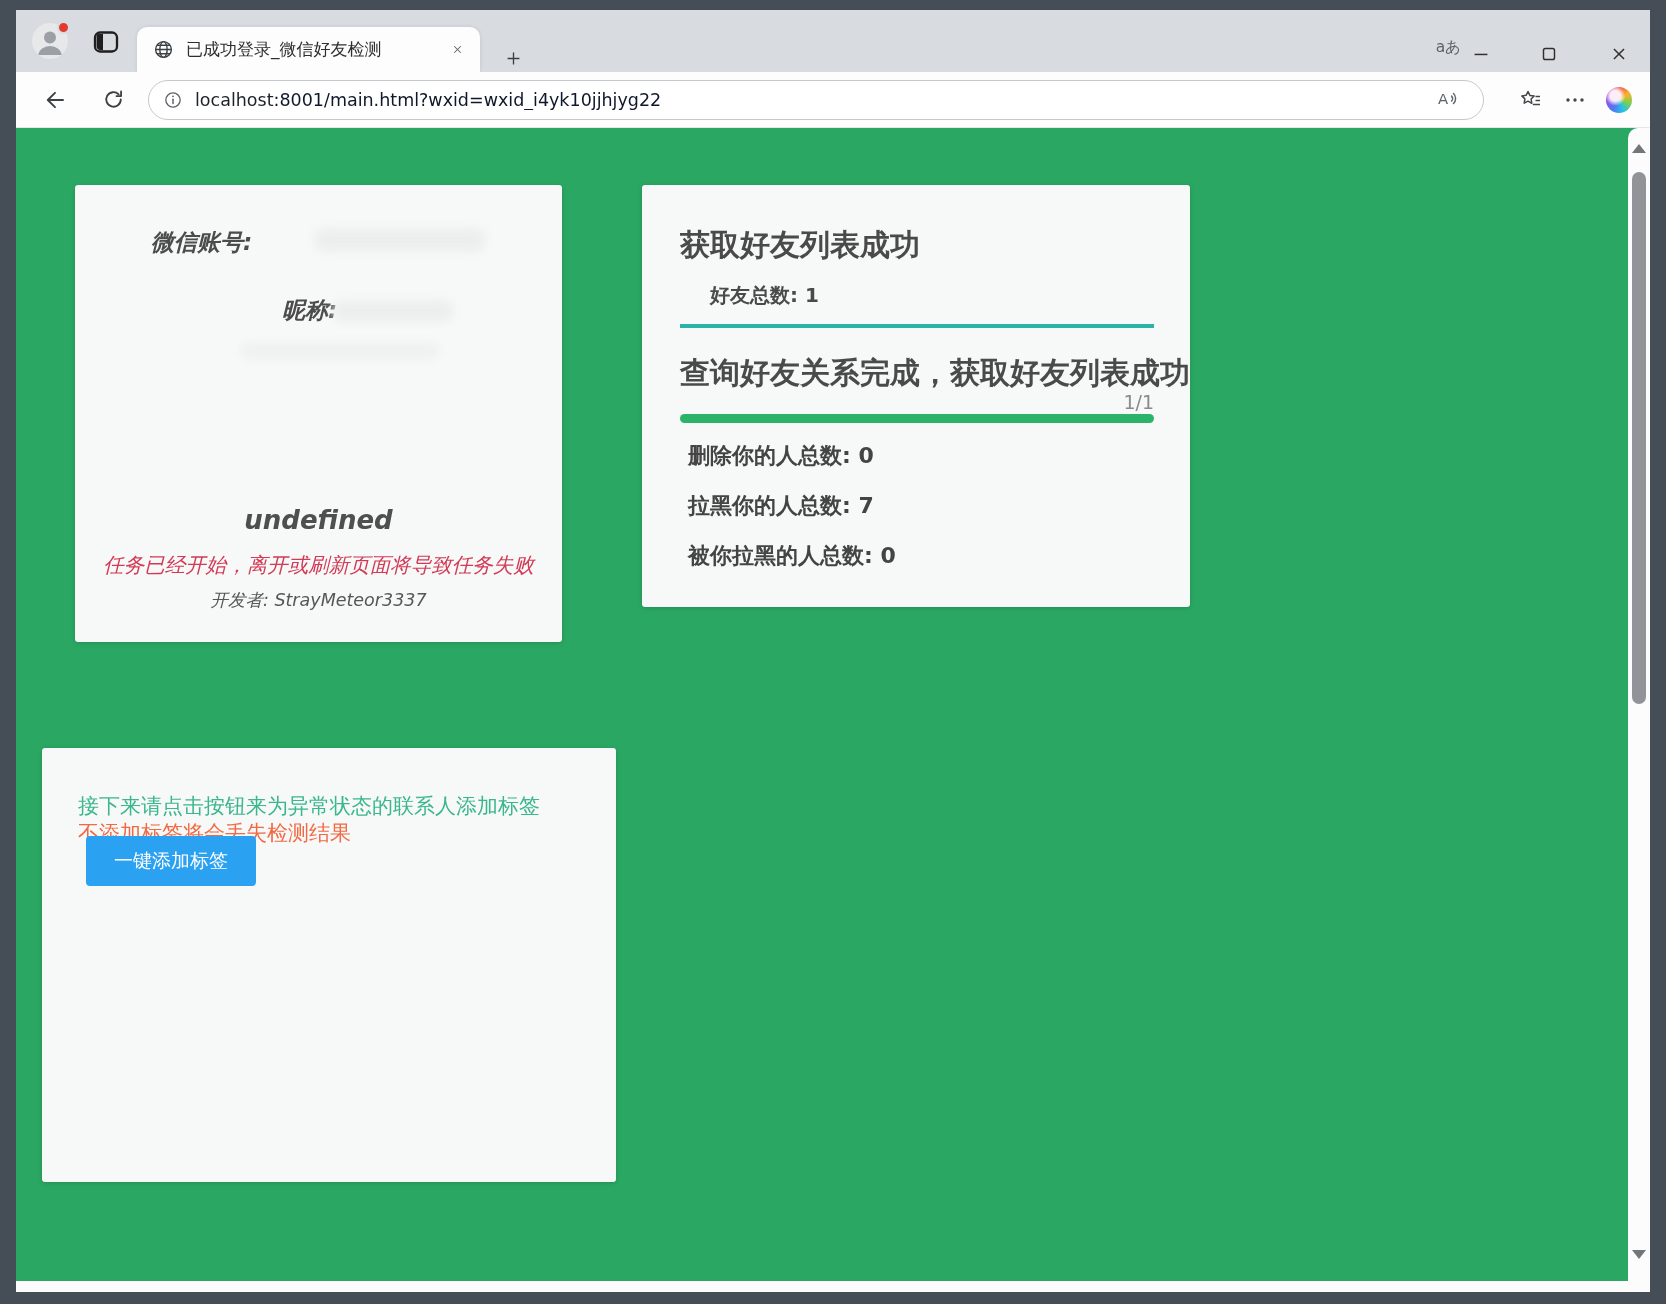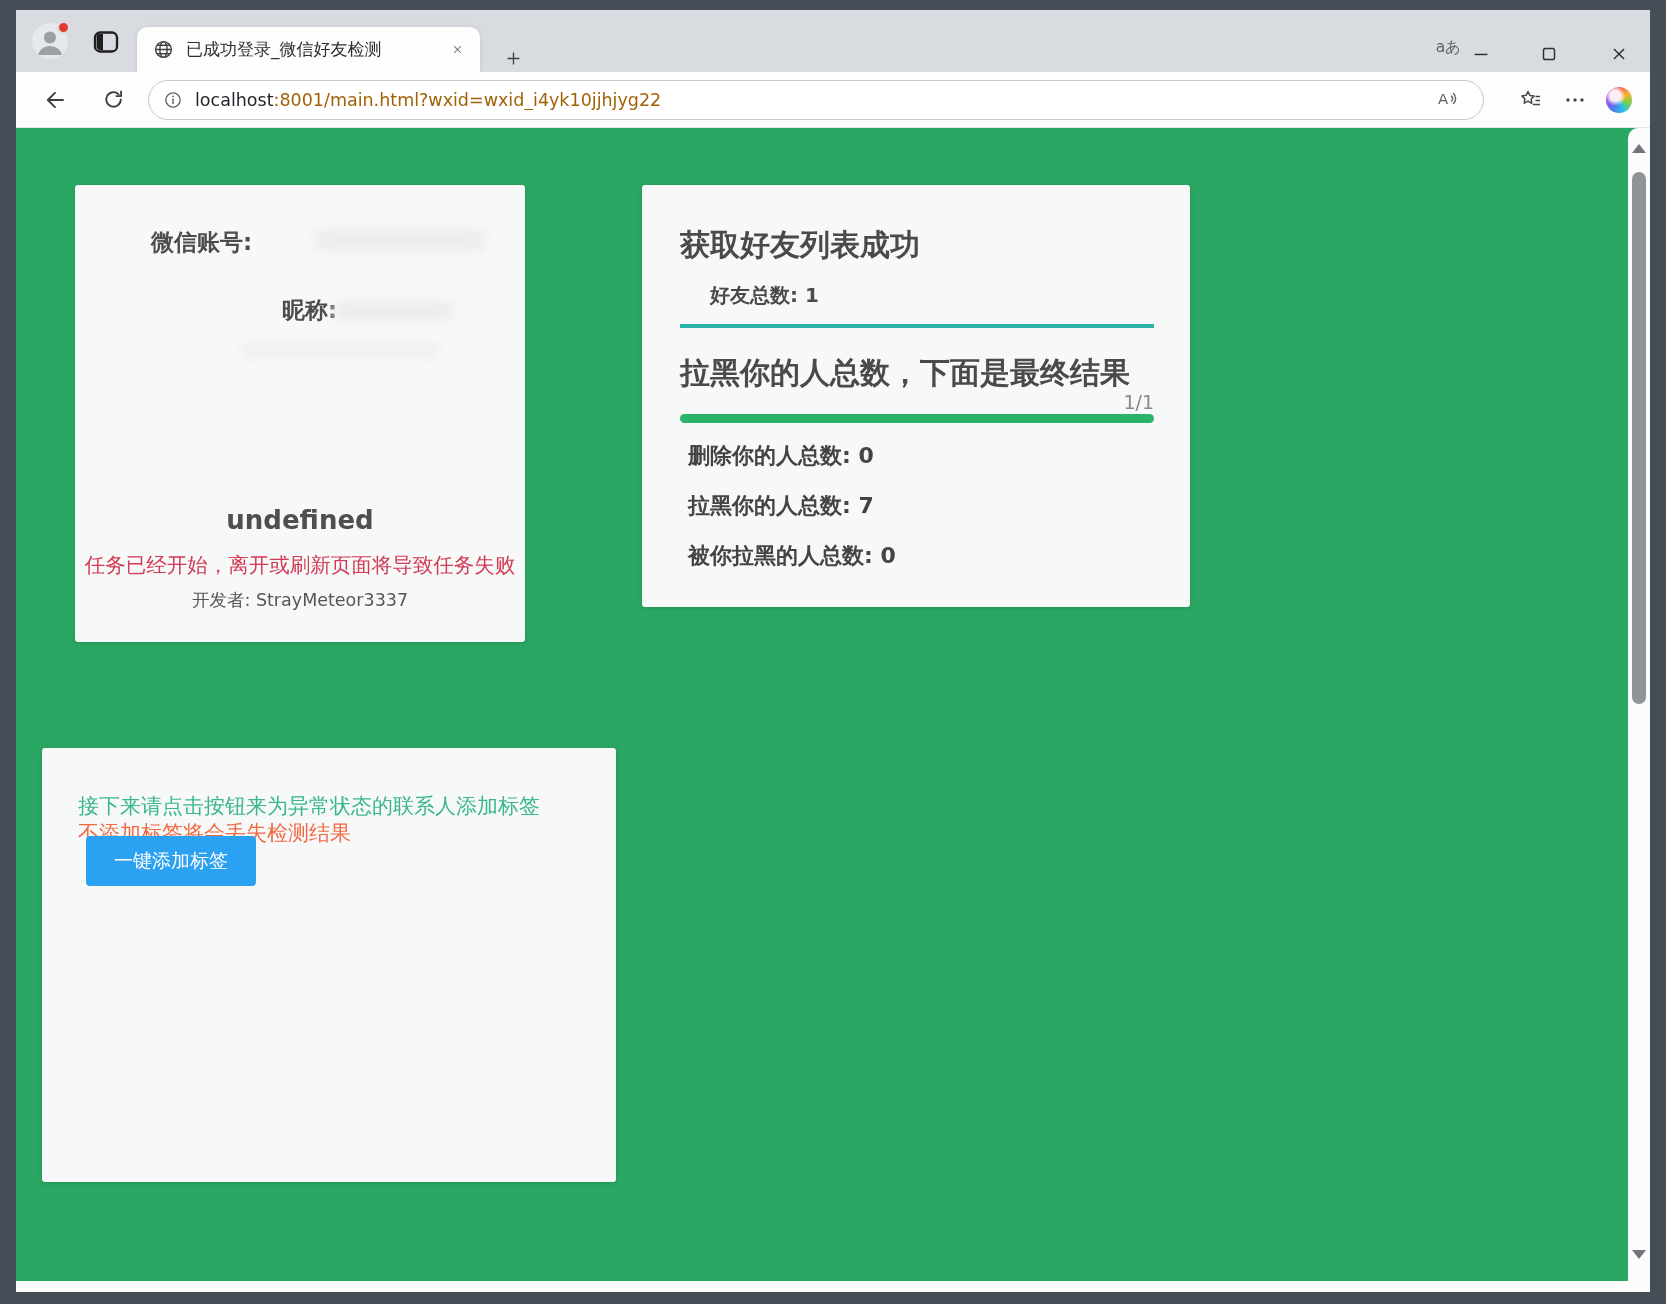--- a/index.html
+++ b/index.html
@@ -24,34 +24,34 @@
 
   
   .toolbar{position:absolute;left:16px;top:72px;width:1634px;height:56px;background:#fdfdfe;
            display:flex;align-items:center;padding:0 14px 0 22px;border-bottom:1px solid #e6e7e9;}
   .nav-btn{width:34px;height:34px;display:flex;align-items:center;justify-content:center;border-radius:6px;flex:0 0 auto;}
   .nav-btn.back{margin-right:24px;} .nav-btn.refresh{margin-right:18px;}
   .url-pill{flex:1;height:40px;border:1px solid #c6c9cd;border-radius:21px;background:#fff;
             display:flex;align-items:center;padding:0 18px 0 14px;margin-right:20px;min-width:0;}
   .url-text{margin-left:12px;font-size:17.5px;white-space:nowrap;overflow:hidden;}
   .url-text .host{color:#1f2328;}
-  .url-text .rest{color:#a16207;}
+  .url-text .rest{color:#0f172a;}
   .pill-right{display:flex;align-items:center;gap:30px;margin-left:auto;padding-right:4px;flex-direction:column;}
   .translate-label{font-size:15.5px;color:#5f6368;white-space:nowrap;}
   .tb-icon{width:34px;height:34px;display:flex;align-items:center;justify-content:center;border-radius:6px;margin-left:10px;flex:0 0 auto;}
   .copilot{width:26px;height:26px;border-radius:50%;
      background:radial-gradient(circle at 36% 34%, rgba(255,255,255,.9) 0 22%, rgba(255,255,255,0) 42%),
      conic-gradient(from 210deg,#4c7df0,#8a54e9,#d44fb6,#f25d51,#f7b32b,#7ccf4f,#27c0e8,#4c7df0);}
 
   
   .content{position:absolute;left:16px;top:128px;width:1634px;height:1164px;background:#2aa863;overflow:hidden;}
   .card{position:absolute;background:#f7f8f8;border-radius:3px;box-shadow:0 1px 5px rgba(0,0,0,.16);}
 
   
-  .card1{left:59px;top:57px;width:450px;height:457px;}
+  .card1{left:59px;top:57px;width:487px;height:457px;font-style:italic;}
   .acct-label{position:absolute;left:76px;top:42px;font-size:23px;font-weight:700;color:#4c4c4c;}
   .nick-label{position:absolute;left:207px;top:110px;font-size:23px;font-weight:700;color:#4c4c4c;}
   .smudge{position:absolute;background:#eceded;border-radius:9px;filter:blur(5px);}
   .sm1{left:240px;top:44px;width:170px;height:22px;}
   .sm2{left:258px;top:116px;width:120px;height:20px;}
   .sm3{left:165px;top:158px;width:200px;height:16px;opacity:.7;}
   .card1-bottom{position:absolute;left:0;right:0;bottom:30px;text-align:center;}
   .undef{font-size:26px;font-weight:700;color:#4f4f4f;margin-bottom:16px;}
   .warn-red{font-size:20.5px;color:#d23a55;margin-bottom:9px;}
   .dev{font-size:17.5px;color:#565656;}
@@ -214,21 +214,21 @@
         <div class="undef">undefined</div>
         <div class="warn-red">任务已经开始，离开或刷新页面将导致任务失败</div>
         <div class="dev">开发者: StrayMeteor3337</div>
       </div>
     </div>
 
     <div class="card card2">
       <div class="h-big h1">获取好友列表成功</div>
       <div class="friend-total">好友总数: 1</div>
       <div class="teal-line"></div>
-      <div class="h-big h2">拉黑你的人总数，下面是最终结果</div>
+      <div class="h-big h2">查询好友关系完成，获取好友列表成功</div>
       <div class="frac">1/1</div>
       <div class="green-bar"></div>
       <div class="stats">
         <div class="stat-line">删除你的人总数: 0</div>
         <div class="stat-line">拉黑你的人总数: 7</div>
         <div class="stat-line">被你拉黑的人总数: 0</div>
       </div>
     </div>
 
     <div class="card card3">

